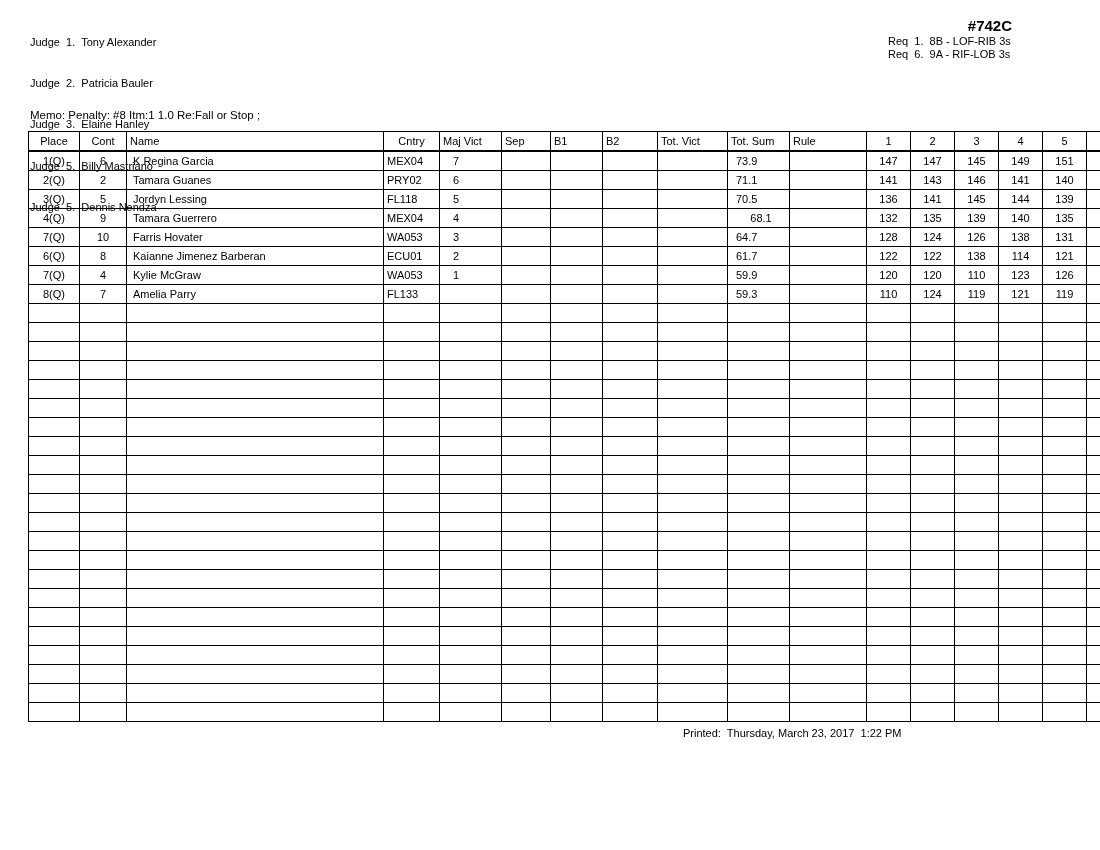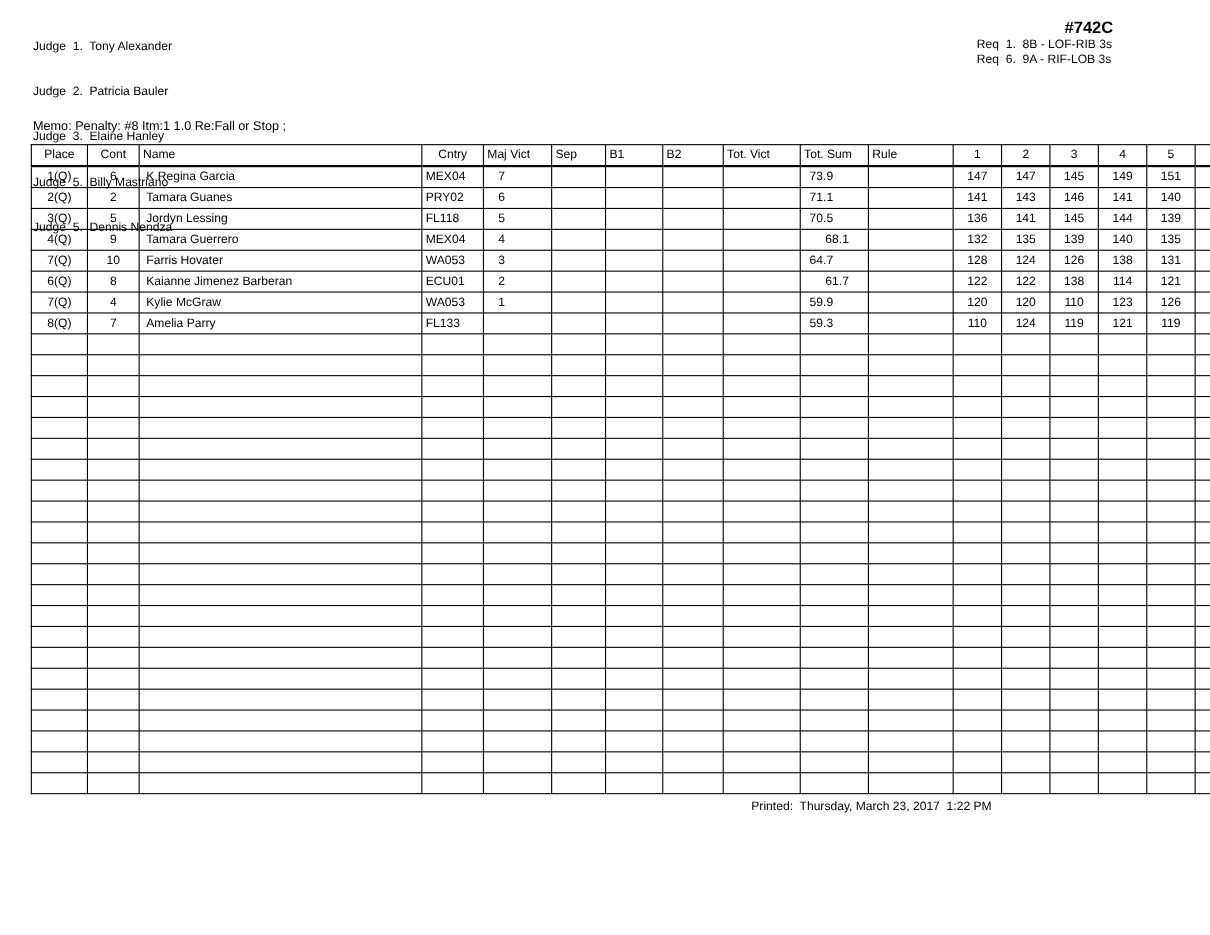--- a/index.html
+++ b/index.html
@@ -195,21 +195,21 @@
       <tr>
         <td style="text-align: center;">6(Q)</td>
         <td style="text-align: center;">8</td>
         <td style="text-align: left; padding-left: 6px;">Kaianne Jimenez Barberan</td>
         <td style="text-align: left; padding-left: 3px;">ECU01</td>
         <td style="text-align: left; padding-left: 13px;">2</td>
         <td style="text-align: left;">&nbsp;</td>
         <td style="text-align: left;">&nbsp;</td>
         <td style="text-align: left;">&nbsp;</td>
         <td style="text-align: left;">&nbsp;</td>
-        <td style="text-align: center; padding-left: 8px;">61.7</td>
+        <td style="text-align: left; padding-left: 8px;">61.7</td>
         <td style="text-align: left;">&nbsp;</td>
         <td style="text-align: center;">122</td>
         <td style="text-align: center;">122</td>
         <td style="text-align: center;">138</td>
         <td style="text-align: center;">114</td>
         <td style="text-align: center;">121</td>
         <td style="text-align: center;">&nbsp;</td>
       </tr>
       <tr>
         <td style="text-align: center;">7(Q)</td>

